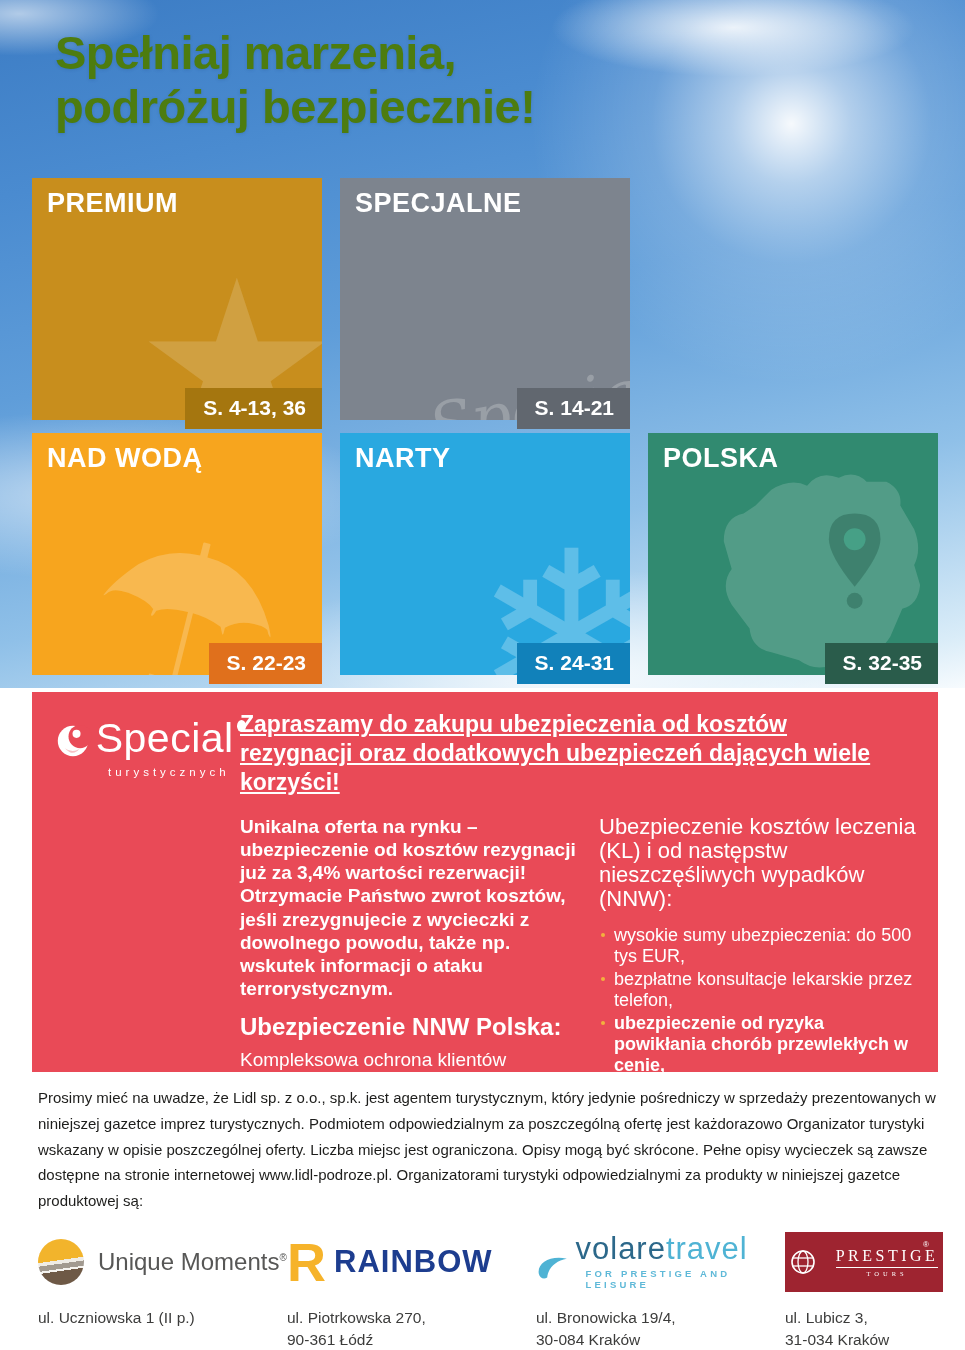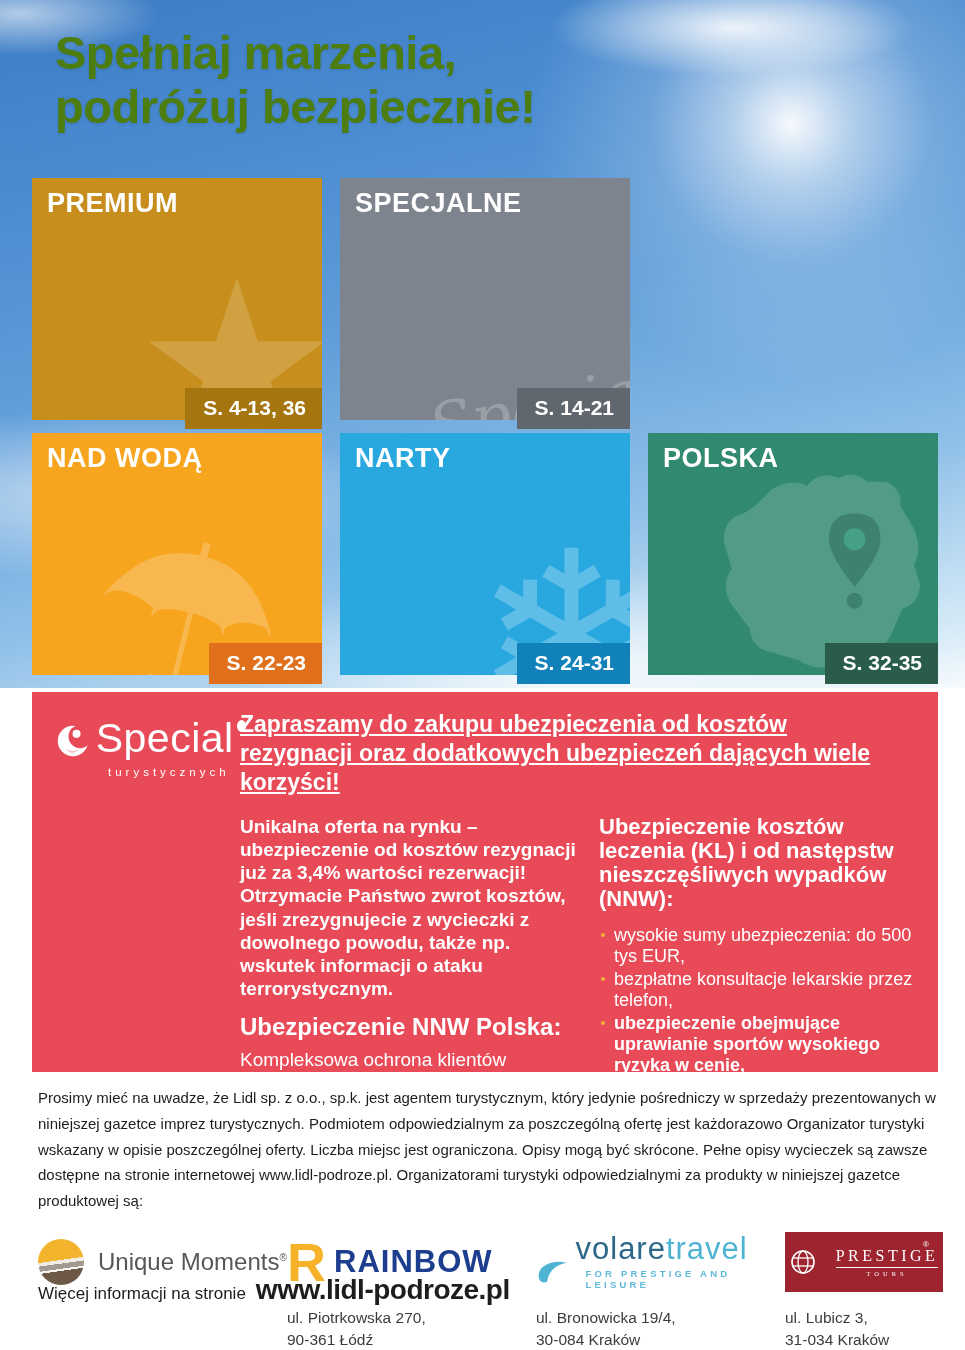--- a/index.html
+++ b/index.html
@@ -51,21 +51,21 @@
   .europa-sub { font-size:11.5px; letter-spacing:4px; margin:2px 0 0 52px; }
   .ins-content { margin-left:208px; margin-right:22px; padding-top:18px; }
   .ins-headline { font-size:23px; font-weight:bold; line-height:1.26; width:655px;text-decoration:underline; }
   .ins-cols { display:flex; margin-top:18px; }
   .ins-left { width:345px; flex:0 0 345px; }
   .ins-right { margin-left:14px; flex:1; }
   .ins-left .p1 { font-size:19px; font-weight:bold; line-height:1.22; }
   .ins-left .sub { font-size:24px; font-weight:bold; margin-top:13px; }
   .ins-left .p2 { font-size:19px; line-height:1.26; margin-top:7px; }
   .ins-left .price { font-size:19px; font-weight:bold; line-height:1.26; }
-  .ins-right .head { font-size:22px; font-weight:bold; line-height:1.1; }
+  .ins-right .head { font-size:22px; font-weight:normal; line-height:1.1; }
   .bullets { margin:13px 0 0 0; padding:0; list-style:none; }
   .bullets li { position:relative; padding-left:15px; font-size:18px; line-height:1.17; margin-bottom:2px; }
   .bullets li::before { content:""; position:absolute; left:2px; top:8px; width:4px; height:4px;
     border-radius:50%; background:#f2b13e; }
   .bullets li.b { font-weight:bold; }
   .price-r { padding-left:15px; font-size:18.5px; font-weight:bold; line-height:1.2; margin-top:1px; }
 
   
   .bottom { position:absolute; left:0; top:1072px; width:965px; height:250px; background:#ffffff; }
   .legal { margin:13px 28px 0 38px; color:#1d1d1b; font-size:15px; line-height:1.72; }
@@ -76,21 +76,21 @@
   .paddr { margin-top:13px; color:#3c3c3b; font-size:15.5px; line-height:1.42; }
   
   .um-circle { width:46px; height:46px; border-radius:50%; flex:0 0 46px;
     background:linear-gradient(172deg,#f2b42c 0 46%, #efece6 46% 53%, #a29a90 53% 63%, #f5f3ef 63% 67%, #6e5946 67% 100%); }
   .um-text { margin-left:14px; color:#575756; font-size:24px; }
   .um-reg { font-size:10px; vertical-align:super; color:#575756; }
   
   .rb-r { color:#f6b32a; font-size:54px; font-weight:800; line-height:0.9; letter-spacing:-2px; }
   .rb-name { margin-left:10px; color:#1d3d8f; font-size:31px; font-weight:800; letter-spacing:1px; }
   
-  .vl-block { display:flex; align-items:flex-end; }
+  .vl-block { display:flex; align-items:center; }
   .vl-swoosh { margin-top:14px; }
   .vl-text { margin-left:4px; }
   .vl-line { font-size:31px; line-height:1; letter-spacing:1px; }
   .vl-p1 { color:#2c688a; }
   .vl-p2 { color:#4fb3d4; }
   .vl-tag { margin:4px 0 0 10px; color:#5fb9d8; font-size:9.5px; letter-spacing:3.2px; font-weight:bold; }
   
   .pr-box { width:158px; height:60px; background:#9e2430; display:flex; align-items:center;
     justify-content:center; position:relative; }
   .pr-text { color:#ffffff; font-family:"Liberation Serif", serif;margin-left:12px; }
@@ -181,41 +181,41 @@
           <div class="p1">Unikalna oferta na rynku – ubezpieczenie od kosztów rezygnacji już za 3,4% wartości rezerwacji! Otrzymacie Państwo zwrot kosztów, jeśli zrezygnujecie z wycieczki z dowolnego powodu, także np. wskutek informacji o ataku terrorystycznym.</div>
           <div class="sub">Ubezpieczenie NNW Polska:</div>
           <div class="p2">Kompleksowa ochrona klientów wypoczywających w Polsce i w strefie przygranicznej.</div>
           <div class="price">Cena już od 2 zł za dzień ochrony.</div>
         </div>
         <div class="ins-right">
           <div class="head">Ubezpieczenie kosztów leczenia (KL) i od następstw nieszczęśliwych wypadków (NNW):</div>
           <ul class="bullets">
             <li>wysokie sumy ubezpieczenia: do 500 tys EUR,</li>
             <li>bezpłatne konsultacje lekarskie przez telefon,</li>
-            <li class="b">ubezpieczenie obejmujące uprawianie sportów wysokiego ryzyka w cenie,</li>
             <li class="b">ubezpieczenie od ryzyka powikłania chorób przewlekłych w cenie,</li>
             <li>OC w życiu i w mieniu w cenie.</li>
           </ul>
           <div class="price-r">Cena już od 5 zł za dzień ochrony.</div>
         </div>
       </div>
     </div>
   </div>
 
   <div class="bottom">
     <div class="legal">Prosimy mieć na uwadze, że Lidl sp. z o.o., sp.k. jest agentem turystycznym, który jedynie pośredniczy w sprzedaży prezentowanych w niniejszej gazetce imprez turystycznych. Podmiotem odpowiedzialnym za poszczególną ofertę jest każdorazowo Organizator turystyki wskazany w opisie poszczególnej oferty. Liczba miejsc jest ograniczona. Opisy mogą być skrócone. Pełne opisy wycieczek są zawsze dostępne na stronie internetowej www.lidl-podroze.pl. Organizatorami turystyki odpowiedzialnymi za produkty w niniejszej gazetce produktowej są:</div>
 
     <div class="partners">
 
       <div class="partner">
         <div class="plogo">
           <div class="um-circle"></div>
           <div class="um-text"><span>Unique Moments</span><span class="um-reg">®</span></div>
         </div>
         <div class="paddr">
+          <div>ul. Uczniowska 1 (II p.)</div>
         </div>
       </div>
 
       <div class="partner">
         <div class="plogo">
           <span class="rb-r">R</span>
           <span class="rb-name">RAINBOW</span>
         </div>
         <div class="paddr">
           <div>ul. Piotrkowska 270,</div>
@@ -258,19 +258,15 @@
           </div>
         </div>
         <div class="paddr">
           <div>ul. Lubicz 3,</div>
           <div>31-034 Kraków</div>
         </div>
       </div>
 
     </div>
 
-    <div class="footer">
-      <span class="footer-prefix">Więcej informacji na stronie</span>
-      <span class="footer-url">www.lidl-podroze.pl</span>
-    </div>
   </div>
 
 </div>
 
 </body></html>

